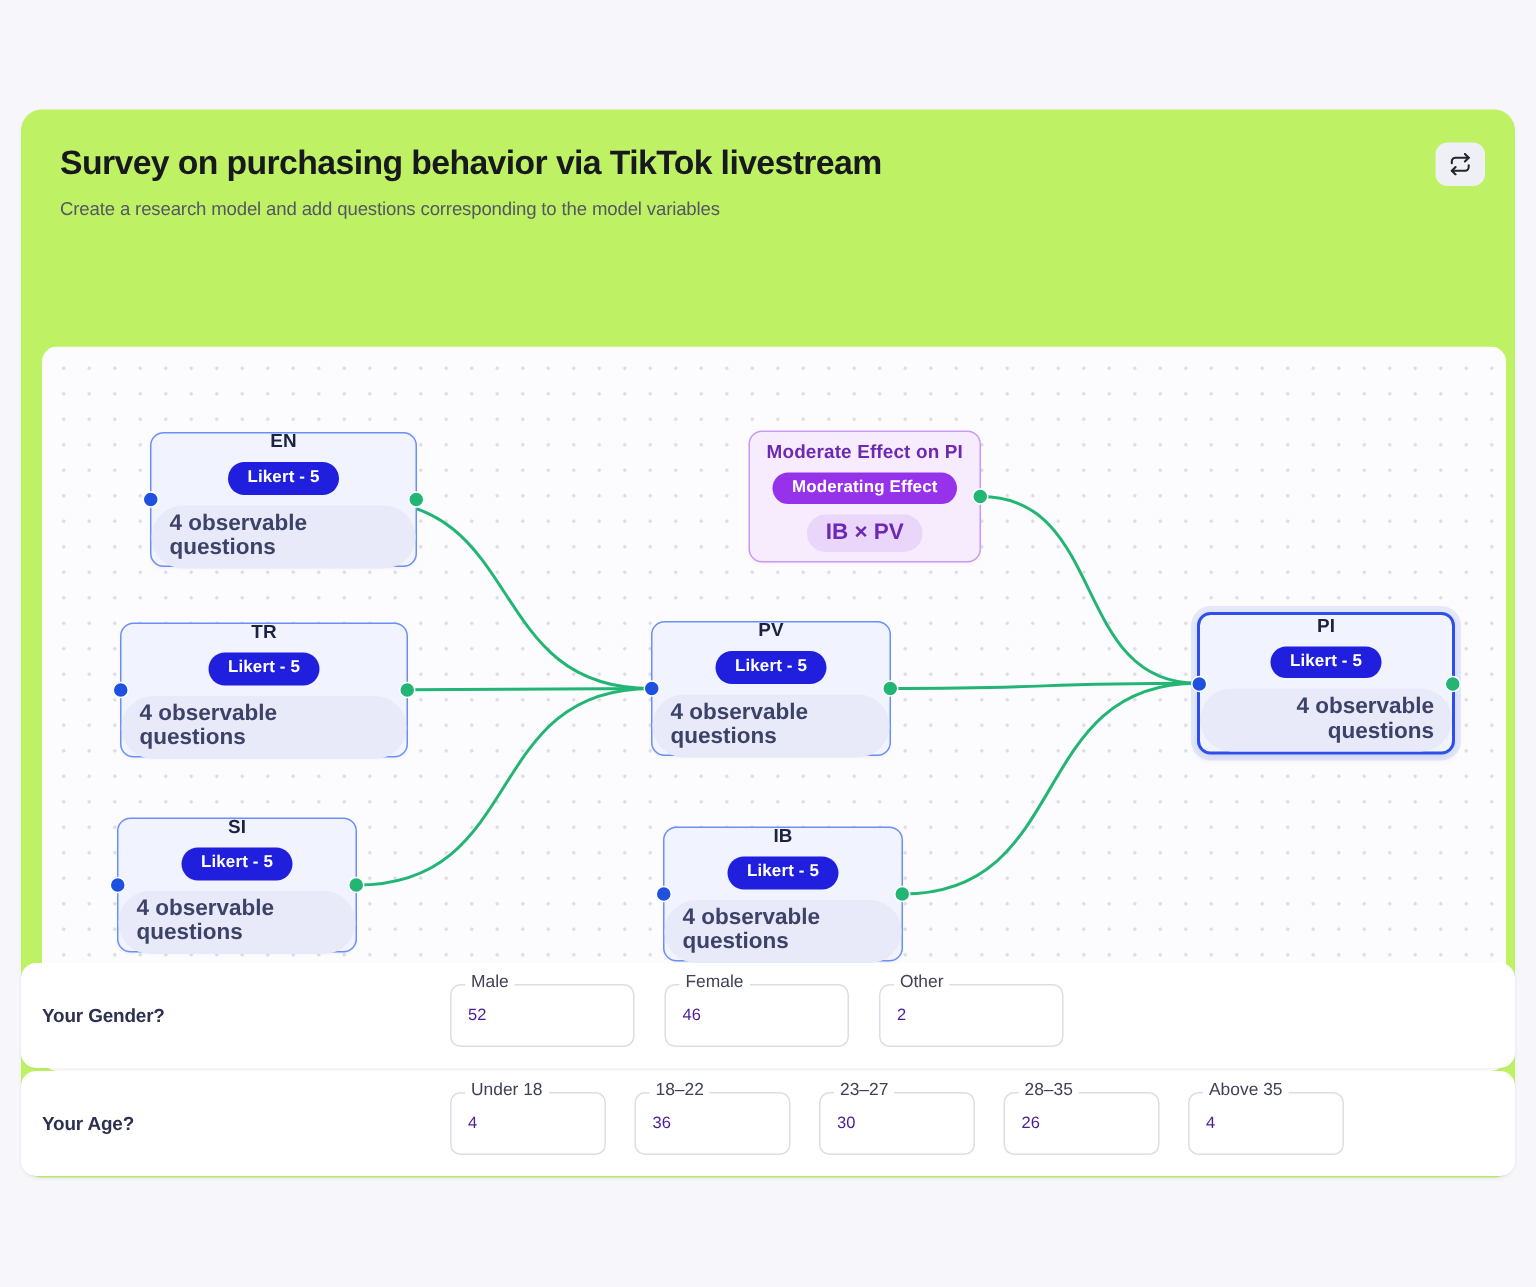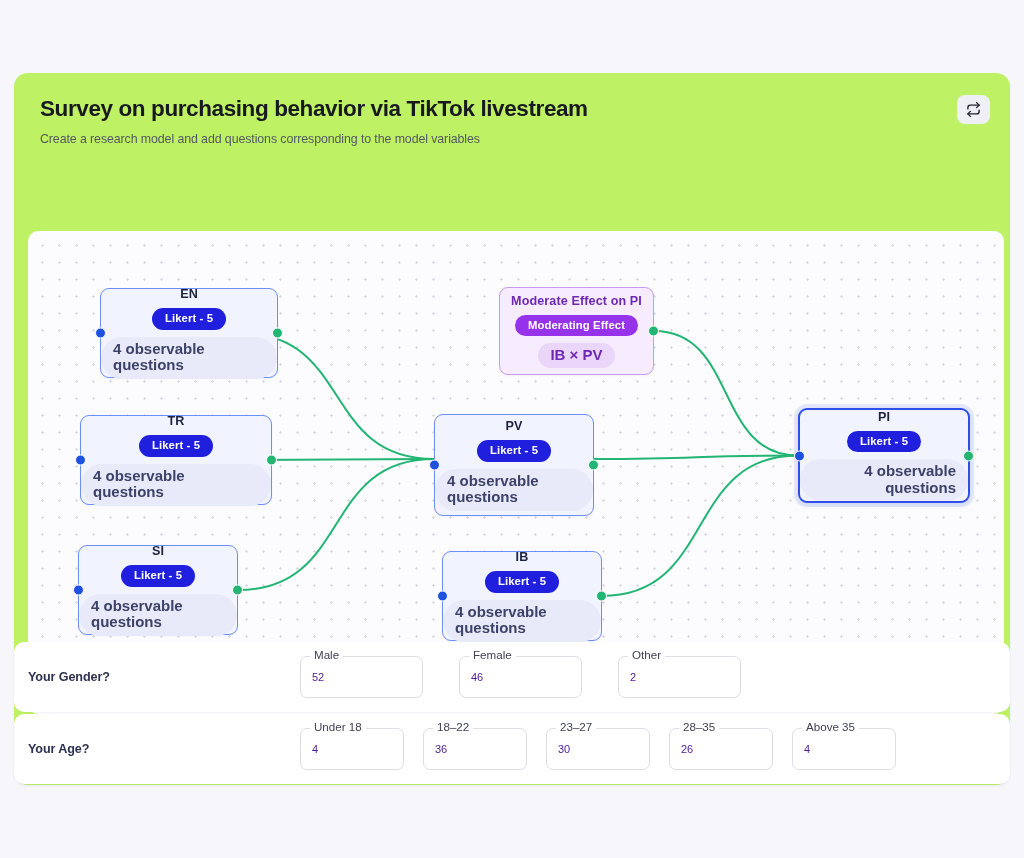--- a/index.html
+++ b/index.html
@@ -159,21 +159,21 @@
   #row-age    { top: 714px; height: 70px; }
 
   .row-label {
     font-size: 12.6px;
     font-weight: 700;
     color: #2c3150;
     width: 272px;
     flex: 0 0 272px;
     letter-spacing: -0.1px;
   }
-  .fields { display: flex; gap: 36px; align-items: center; }
+  .fields { display: flex; gap: 20px; align-items: center; }
 
   .field {
     position: relative;
     width: 123px;
     height: 42px;
     border: 1px solid #dcdde6;
     border-radius: 7px;
     background: #ffffff;
     display: flex;
     align-items: center;
@@ -243,21 +243,21 @@
             <div class="handle in"></div>
             <div class="handle out"></div>
           </div>
           <div class="node blue" style="left: 50px; top: 314px; width: 160px; height: 90px;">
             <div class="node-title">SI</div>
             <div class="pill-primary">Likert - 5</div>
             <div class="pill-soft">4 observable questions</div>
             <div class="handle in"></div>
             <div class="handle out"></div>
           </div>
-          <div class="node blue" style="left: 406px; top: 183px; width: 160px; height: 102px;">
+          <div class="node blue" style="left: 406px; top: 183px; width: 160px; height: 90px;">
             <div class="node-title">PV</div>
             <div class="pill-primary">Likert - 5</div>
             <div class="pill-soft">4 observable questions</div>
             <div class="handle in"></div>
             <div class="handle out"></div>
           </div>
           <div class="node blue" style="left: 414px; top: 320px; width: 160px; height: 90px;">
             <div class="node-title">IB</div>
             <div class="pill-primary">Likert - 5</div>
             <div class="pill-soft">4 observable questions</div>

